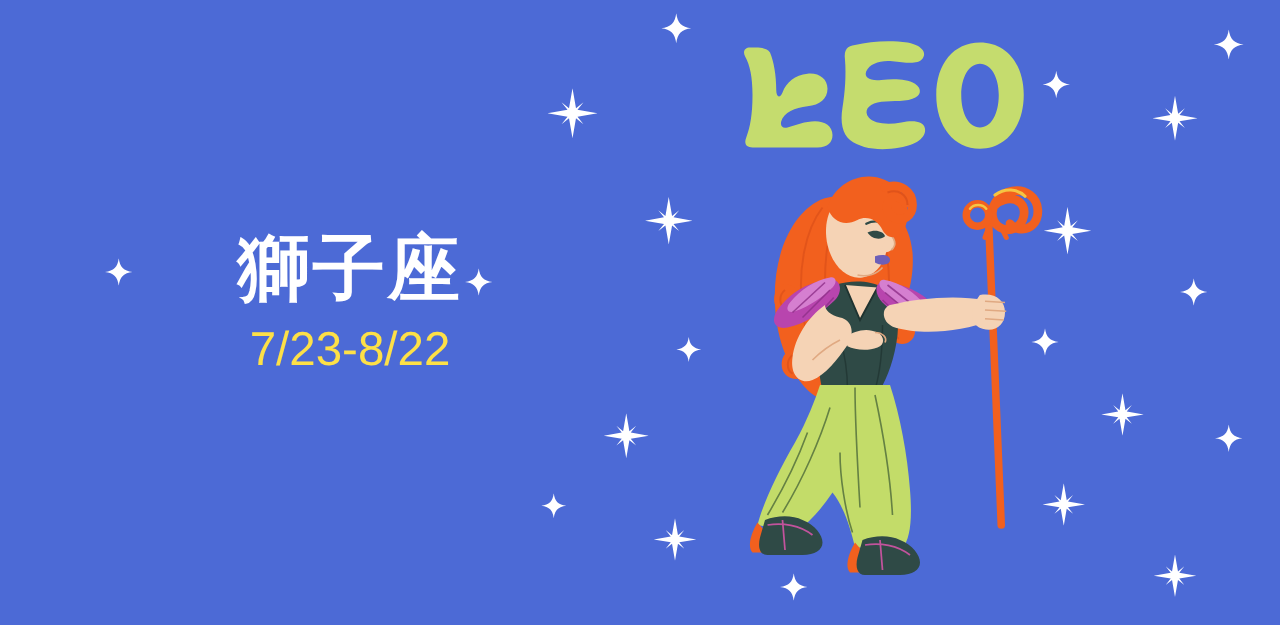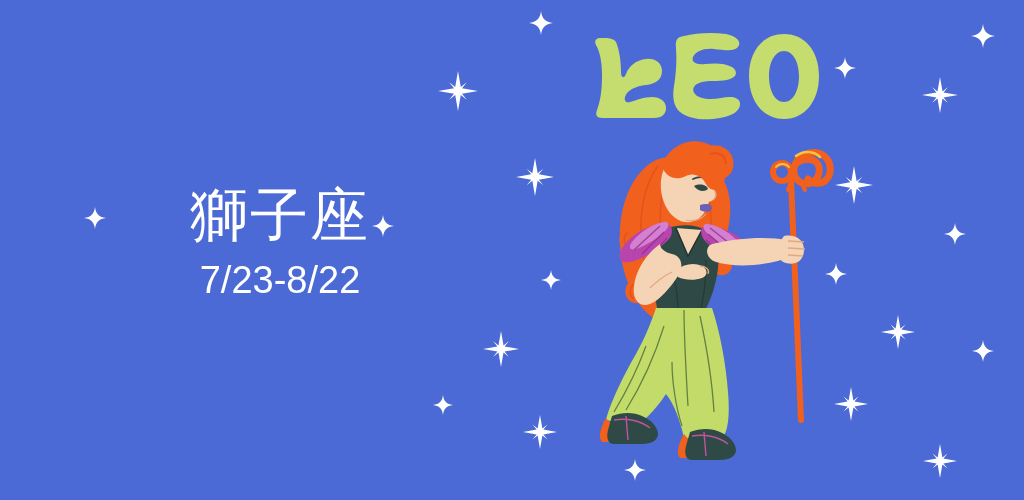--- a/index.html
+++ b/index.html
@@ -35,21 +35,21 @@
     top: 185px;
     width: 280px;
     text-align: center;
     z-index: 5;
   }
   #zodiac-name {
     color: #ffffff;
     font-size: 58px;
     line-height: 1.05;
     letter-spacing: 2px;
-    font-weight: 400;
+    font-weight: 700;
     white-space: nowrap;
     margin: 0;
   }
   #zodiac-dates {
     color: #ffffff;
     font-size: 38px;
     line-height: 1.1;
     font-weight: 400;
     margin: 14px 0 0 0;
     white-space: nowrap;
@@ -140,21 +140,21 @@
       <div class="star" style="left: 851px; top: 406px;"><svg width="34" height="34" viewBox="0 0 100 100">
           <path d="M50 0 L57 40 L72 28 L60 43 L100 50 L60 57 L72 72 L57 60 L50 100 L43 60 L28 72 L40 57 L0 50 L40 43 L28 28 L43 40 Z" fill="#ffffff"></path>
         </svg></div>
       <div class="star" style="left: 940px; top: 463px;"><svg width="34" height="34" viewBox="0 0 100 100">
           <path d="M50 0 L57 40 L72 28 L60 43 L100 50 L60 57 L72 72 L57 60 L50 100 L43 60 L28 72 L40 57 L0 50 L40 43 L28 28 L43 40 Z" fill="#ffffff"></path>
         </svg></div>
     </div>
 
   <div id="text-block">
     <div id="zodiac-name" style="color: rgb(255, 255, 255);">獅子座</div>
-    <div id="zodiac-dates" style="color: #ffffff;">7/23-8/22</div>
+    <div id="zodiac-dates" style="color: #fde047;">7/23-8/22</div>
   </div>
 
   <div id="leo-title" aria-label="LEO">
     <svg viewBox="0 0 230 92" xmlns="http://www.w3.org/2000/svg">
       <g id="leo-glyph-group" fill="#c5dc6e">
 
         <path d="M8 8 C4 8 2 11 4 15 C8 22 10 32 10 46 C10 62 8 72 5 80
                  C3 85 5 88 10 88 L62 88 C70 88 74 84 74 78
                  C74 71 68 67 60 67 C52 67 45 70 38 72
                  C34 73 32 71 33 67 C35 60 44 56 54 55

